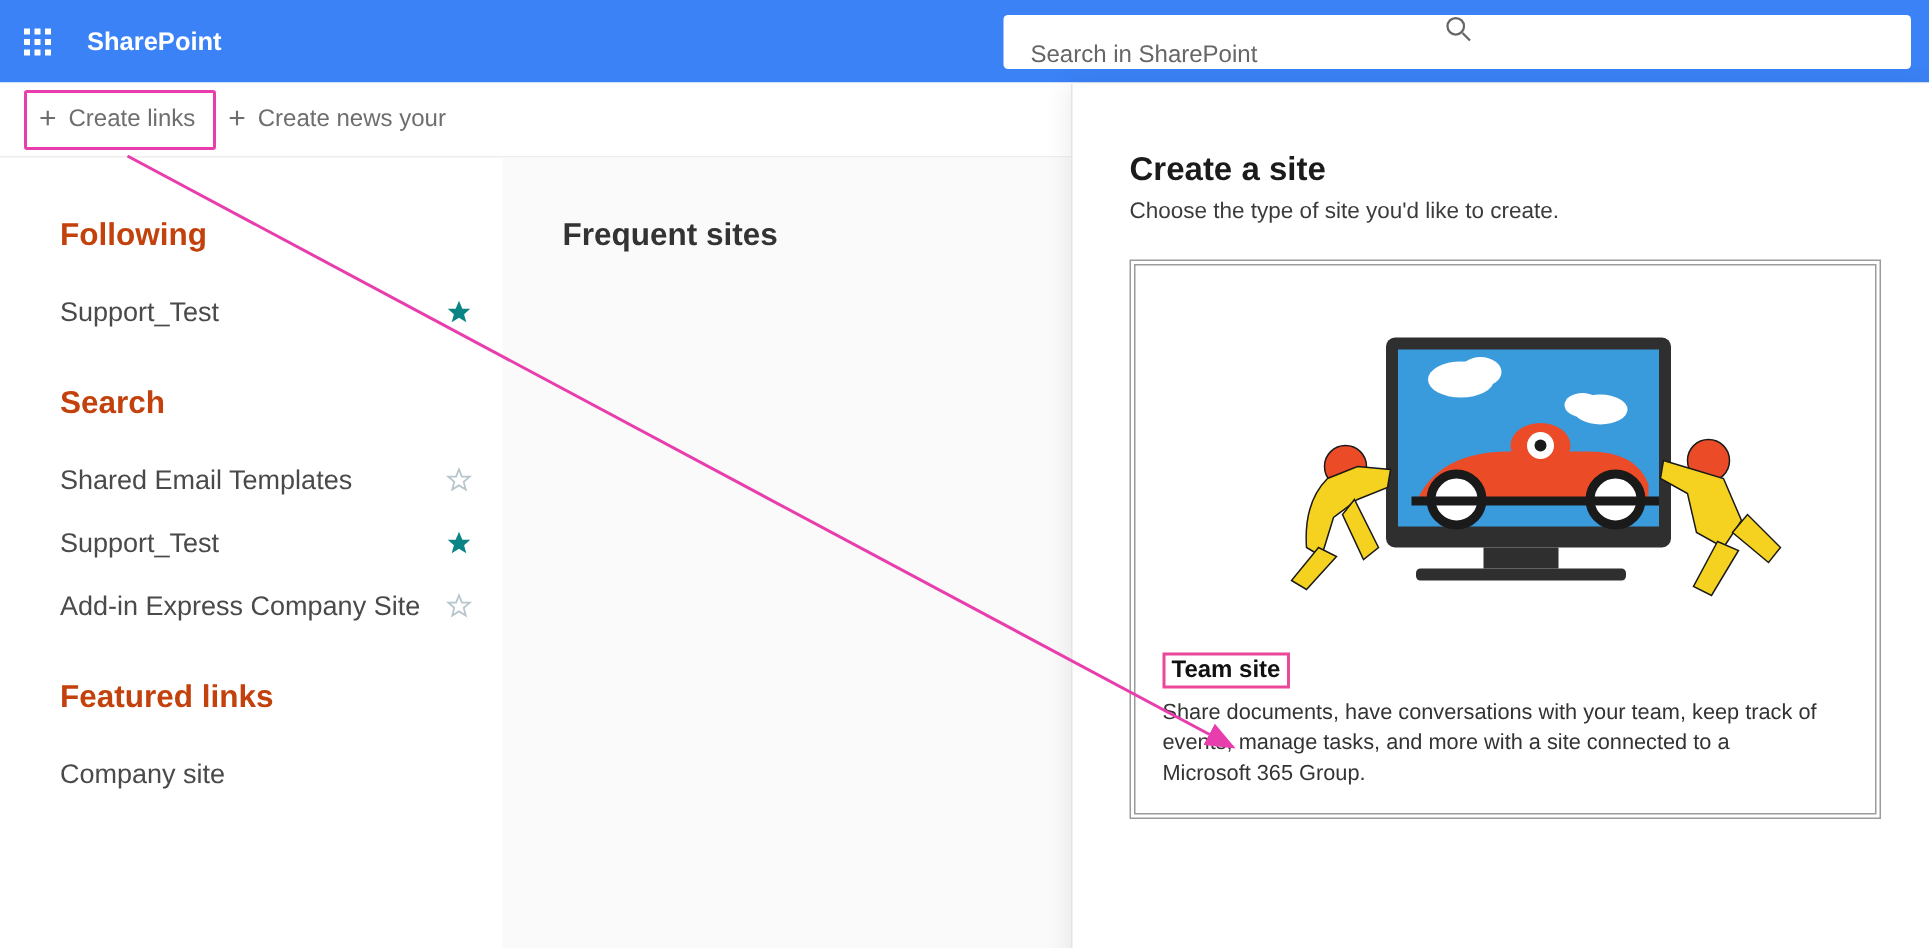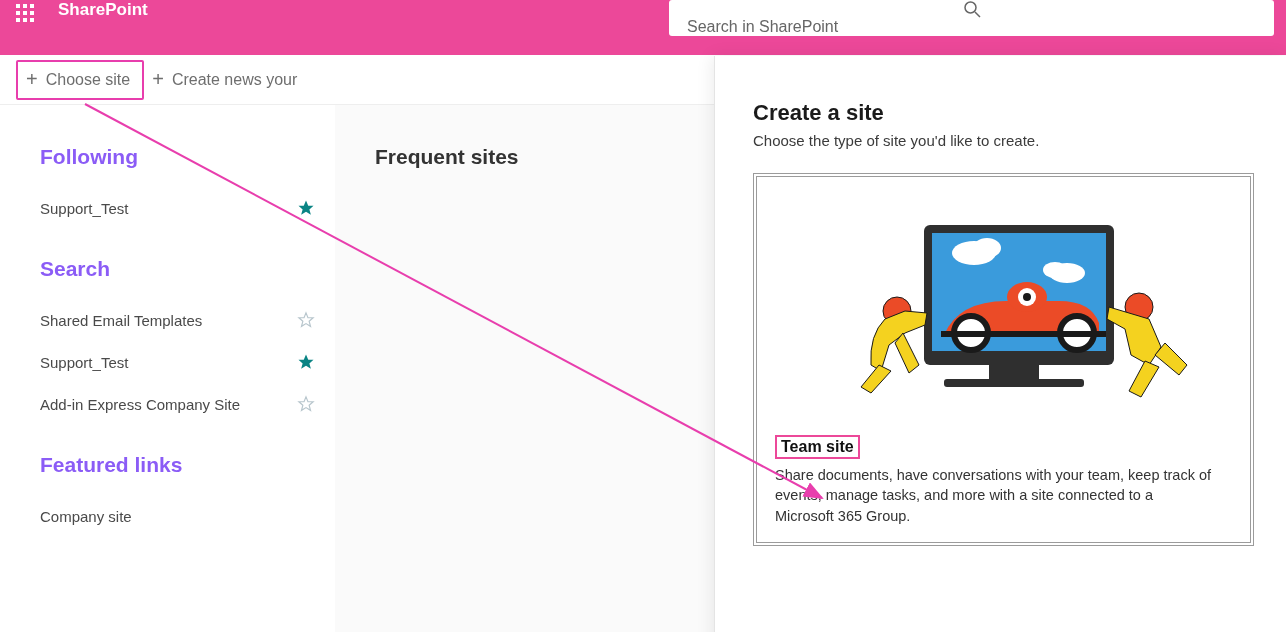--- a/index.html
+++ b/index.html
@@ -8,22 +8,23 @@
     height: 632px;
     font-family: "Segoe UI", "Segoe UI Web", Arial, sans-serif;
     background: #ffffff;
     overflow: hidden;
     position: relative;
   }
 
   
   .header {
     height: 55px;
-    background: #ec4899;
-    display: flex;
+    background: #3b82f6;
+    display: flex;
+    align-items: center;
     padding: 0 12px;
     color: #fff;
   }
   .waffle {
     width: 26px;
     height: 26px;
     display: grid;
     grid-template-columns: repeat(3, 4px);
     grid-template-rows: repeat(3, 4px);
     gap: 3px;
@@ -104,32 +105,32 @@
 
   
   .leftnav {
     width: 335px;
     flex: 0 0 auto;
     padding: 40px 20px 10px 40px;
     overflow: hidden;
   }
   .nav-section-title {
     font-size: 21px;
-    color: #8b5cf6;
+    color: #c2410c;
     font-weight: 600;
     margin-bottom: 18px;
     margin-top: 28px;
   }
   .nav-section-title:first-child { margin-top: 0; }
   .nav-link-row {
     display: flex;
     align-items: center;
     justify-content: space-between;
     height: 42px;
-    font-size: 15px;
+    font-size: 18px;
     color: #4a4a4a;
     cursor: pointer;
   }
   .nav-link-text { }
   .star { width: 18px; height: 18px; }
 
   
   .frequent {
     flex: 1;
     background: #fafafa;
@@ -254,21 +255,21 @@
       <circle cx="7.5" cy="7.5" r="5.5" stroke="#666" stroke-width="1.5" fill="none"></circle>
       <line x1="12" y1="12" x2="17" y2="17" stroke="#666" stroke-width="1.5"></line>
     </svg>
     <input type="text" placeholder="Search in SharePoint" style="">
   </div>
 </div>
 
 <div class="cmdbar">
   <div class="cmd-btn cmd-highlight">
     <span class="plus">+</span>
-    <span>Choose site</span>
+    <span>Create links</span>
   </div>
   <div class="cmd-btn">
     <span class="plus">+</span>
     <span>Create news your</span>
   </div>
 </div>
 
 <div class="main">
 
   <div class="leftnav">

